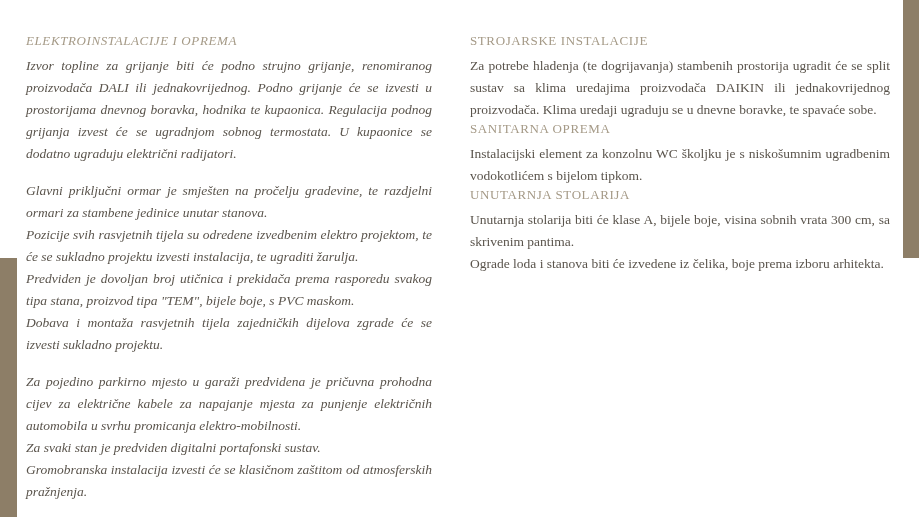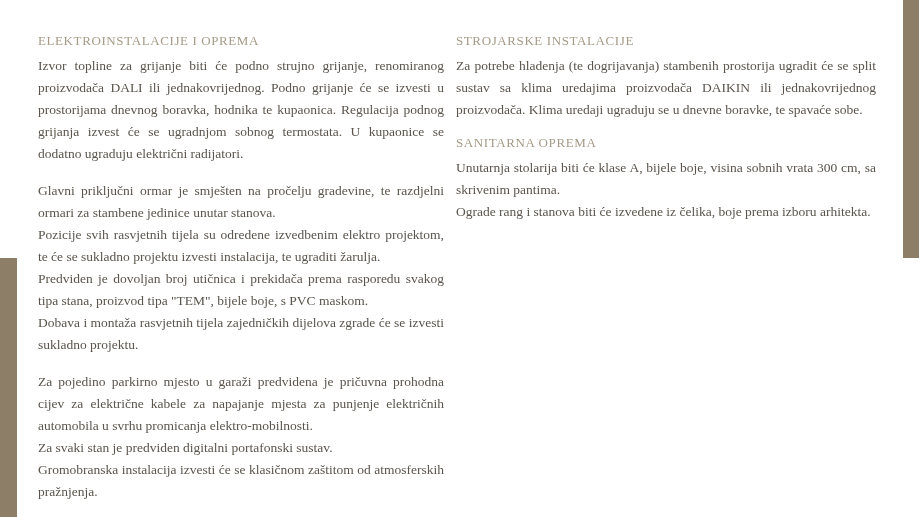--- a/index.html
+++ b/index.html
@@ -29,46 +29,46 @@
     right: 0;
     top: 0;
     width: 16px;
     height: 258px;
   }
   .col {
     position: absolute;
     top: 33px;
   }
   .col-left {
-    left: 38px;
+    left: 26px;
     width: 406px;
+    font-style: italic;
   }
   .col-right {
-    left: 456px;
+    left: 470px;
     width: 420px;
   }
   .sec-heading {
     margin: 0 0 6px 0;
     font-size: 13px;
     font-weight: 400;
     letter-spacing: 0.6px;
     color: #a59a87;
   }
   .para {
     margin: 0;
     font-size: 13.5px;
     line-height: 22px;
     color: #5a544c;
     text-align: justify;
   }
   .group-gap {
     margin-top: 15px;
   }
   .section-gap {
-    margin-top: 14px;
   }
 </style>
 </head>
 <body>
 
 <div class="page">
 
   <div class="accent-bar bar-left"></div>
   <div class="accent-bar bar-right"></div>
 
@@ -86,18 +86,20 @@
     <p class="para">Za svaki stan je predviden digitalni portafonski sustav.</p>
     <p class="para">Gromobranska instalacija izvesti će se klasičnom zaštitom od atmosferskih pražnjenja.</p>
   </div>
 
   <div class="col col-right">
 
     <h2 class="sec-heading">STROJARSKE INSTALACIJE</h2>
     <p class="para">Za potrebe hladenja (te dogrijavanja) stambenih prostorija ugradit će se split sustav sa klima uredajima proizvodača DAIKIN ili jednakovrijednog proizvodača. Klima uredaji ugraduju se u dnevne boravke, te spavaće sobe.</p>
 
     <h2 class="sec-heading section-gap">SANITARNA OPREMA</h2>
+    <p class="para">Instalacijski element za konzolnu WC školjku je s niskošumnim ugradbenim vodokotlićem s bijelom tipkom.</p>
 
+    <h2 class="sec-heading section-gap">UNUTARNJA STOLARIJA</h2>
     <p class="para">Unutarnja stolarija biti će klase A, bijele boje, visina sobnih vrata 300 cm, sa skrivenim pantima.</p>
-    <p class="para">Ograde rang i stanova biti će izvedene iz čelika, boje prema izboru arhitekta.</p>
+    <p class="para">Ograde loda i stanova biti će izvedene iz čelika, boje prema izboru arhitekta.</p>
   </div>
 
 </div>
 
 </body></html>

